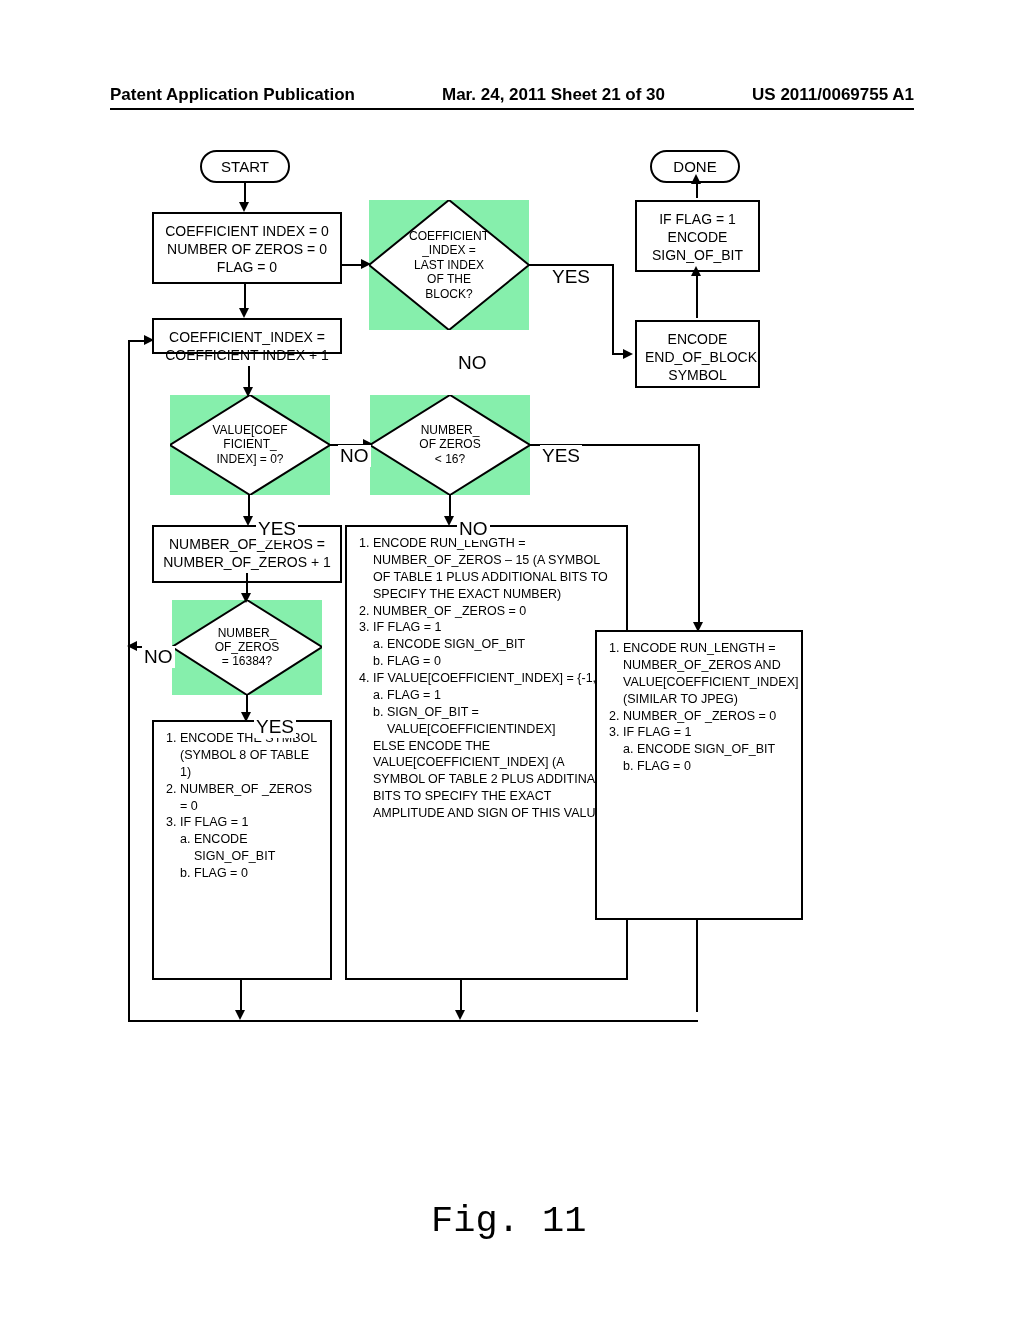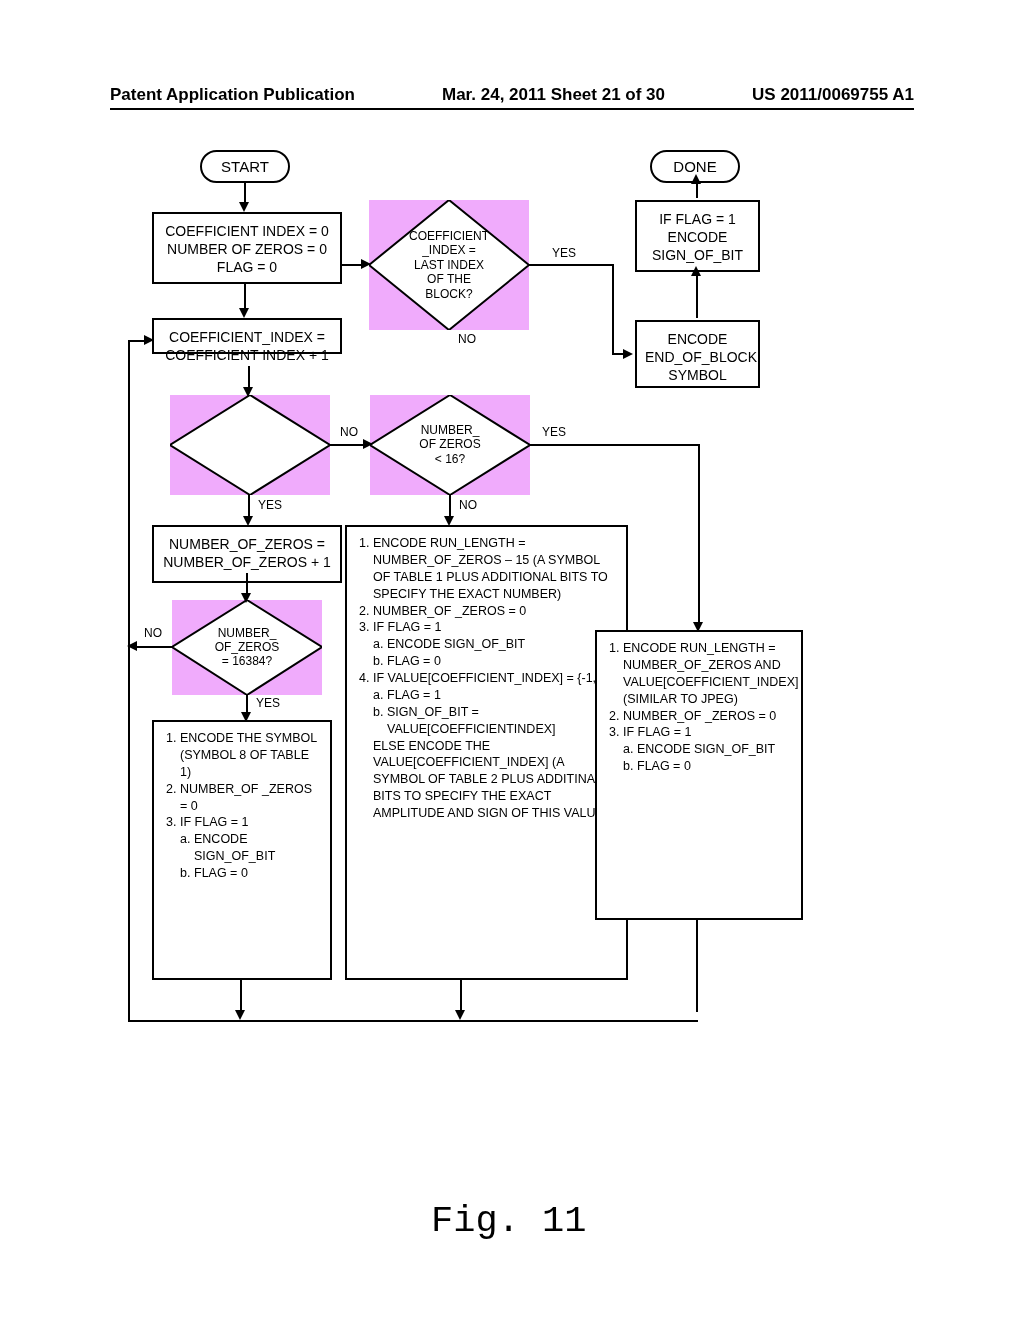--- a/index.html
+++ b/index.html
@@ -45,21 +45,21 @@
     font-size: 14px;
     line-height: 1.3;
     padding: 8px;
     background: #fff;
   }
   .process-left {
     text-align: left;
   }
   .decision {
     position: absolute;
-    background: #f0abfc;
+    background: #86efac;
   }
   .decision svg {
     position: absolute;
     top: 0; left: 0;
     width: 100%; height: 100%;
   }
   .decision-text {
     position: absolute;
     top: 50%; left: 50%;
     transform: translate(-50%, -50%);
@@ -91,23 +91,24 @@
     border-bottom: 5px solid transparent;
     border-left: 10px solid #000;
   }
   .arrow-left {
     border-top: 5px solid transparent;
     border-bottom: 5px solid transparent;
     border-right: 10px solid #000;
   }
   .label {
     position: absolute;
-    font-size: 12px;
+    font-size: 19px;
     background: #fff;
     padding: 0 2px;
+    margin-top: 20px;
   }
   .figure-caption {
     position: absolute;
     font-size: 37px;
     font-family: "Courier New", monospace;
     margin-left: 11px;
   }
   .list-block {
     font-size: 12.5px;
     line-height: 1.35;
@@ -165,20 +166,23 @@
 _INDEX =
 LAST INDEX
 OF THE
 BLOCK?</div>
   </div>
 
   <div class="decision" style="left:60px; top:255px; width:160px; height:100px;">
     <svg viewBox="0 0 160 100">
         <polygon points="80,0 160,50 80,100 0,50" fill="#fff" stroke="#000" stroke-width="2"></polygon>
       </svg>
+    <div class="decision-text" style="white-space:pre-line;">VALUE[COEF
+FICIENT_
+INDEX] = 0?</div>
   </div>
 
   <div class="decision" style="left:260px; top:255px; width:160px; height:100px;">
     <svg viewBox="0 0 160 100">
         <polygon points="80,0 160,50 80,100 0,50" fill="#fff" stroke="#000" stroke-width="2"></polygon>
       </svg>
     <div class="decision-text" style="white-space:pre-line;">NUMBER_
 OF ZEROS
 &lt; 16?</div>
   </div>

